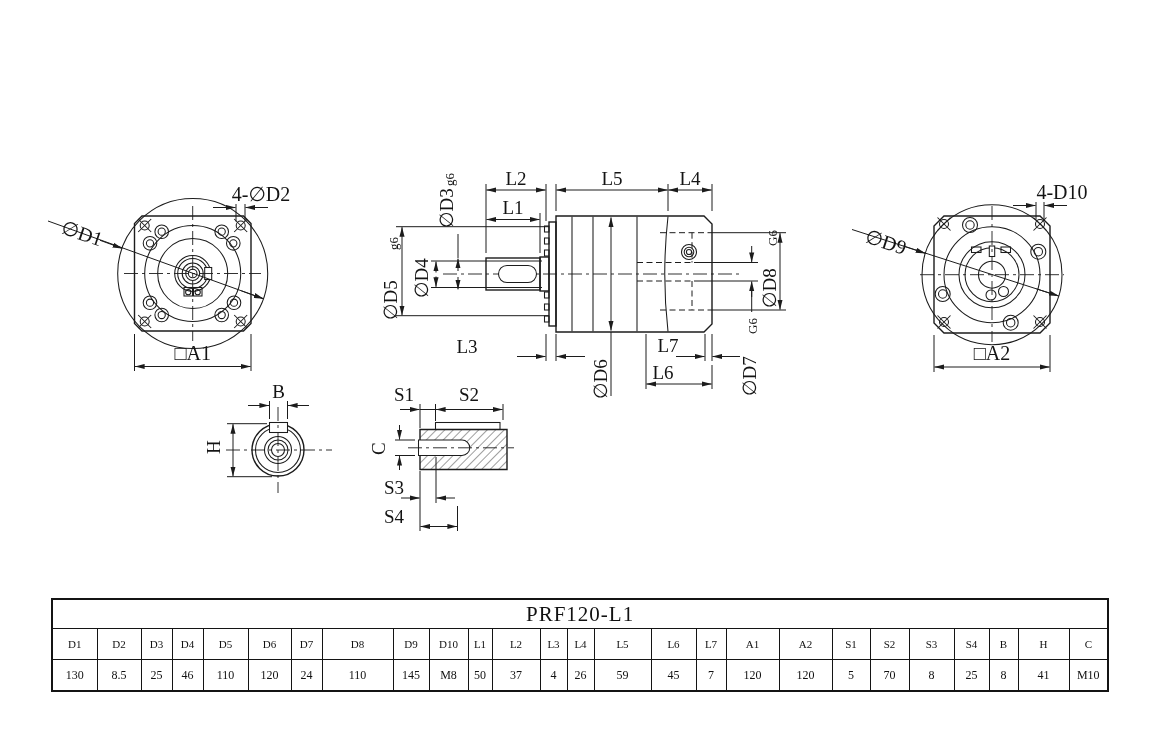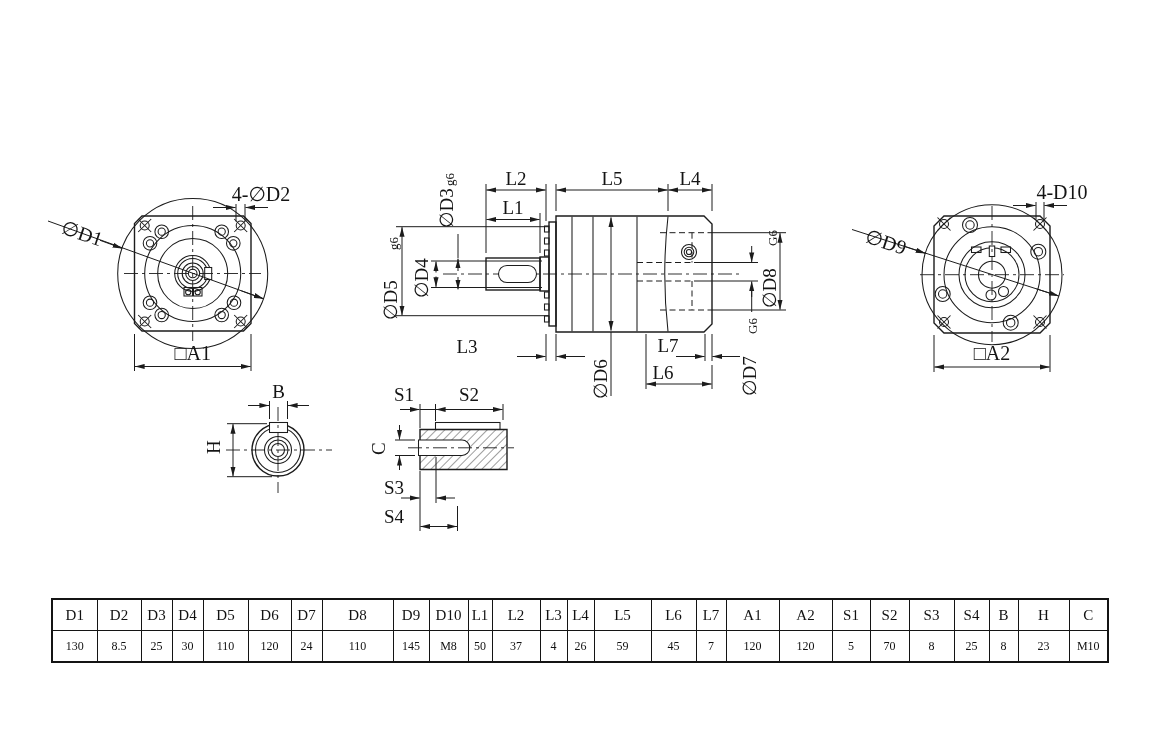--- a/index.html
+++ b/index.html
@@ -14,21 +14,21 @@
   .dim{fill:none;stroke:#1c1c1c;stroke-width:1;}
   .cl{fill:none;stroke:#1c1c1c;stroke-width:0.9;stroke-dasharray:14 4 3 4;}
   .hid{fill:none;stroke:#1c1c1c;stroke-width:1;stroke-dasharray:6 3.5;}
   .wfill{fill:#ffffff;}
   
   .tbl-wrap{position:absolute;left:51px;top:598px;width:1056px;}
   table.spec{border-collapse:collapse;table-layout:fixed;width:1056px;border:2px solid #141414;}
   table.spec td{border:1px solid #141414;text-align:center;vertical-align:middle;
                 font-family:"Liberation Serif",serif;color:#111;padding:0;overflow:hidden;white-space:nowrap;}
   tr.t-title td{height:28px;font-size:21px;letter-spacing:1px;}
-  tr.t-head td{height:30px;font-size:15px;}
+  tr.t-head td{height:30px;font-size:11px;}
   tr.t-vals td{height:30px;font-size:12px;}
 </style>
 </head>
 <body>
 
 <div id="stage">
 
 <svg width="1162" height="585" viewBox="0 0 1162 585">
 <defs>
   <marker id="ar" viewBox="0 0 10 6" markerWidth="10" markerHeight="6" refX="9.6" refY="3" orient="auto-start-reverse" markerUnits="userSpaceOnUse">
@@ -376,20 +376,23 @@
           <col style="width:53px">
           <col style="width:38px">
     <col style="width:39px">
           <col style="width:45px">
           <col style="width:35px">
           <col style="width:29px">
     <col style="width:51px">
           <col style="width:39px">
   </colgroup>
   <tbody>
+          <tr class="t-title">
+    <td colspan="26">PRF120-L1</td>
+  </tr>
   <tr class="t-head">
     <td>D1</td>
     <td>D2</td>
     <td>D3</td>
     <td>D4</td>
     <td>D5</td>
     <td>D6</td>
     <td>D7</td>
     <td>D8</td>
     <td>D9</td>
@@ -408,41 +411,41 @@
     <td>S3</td>
     <td>S4</td>
     <td>B</td>
     <td>H</td>
     <td>C</td>
   </tr>
   <tr class="t-vals">
     <td>130</td>
     <td>8.5</td>
     <td>25</td>
-    <td>30</td>
+    <td>46</td>
     <td>110</td>
     <td>120</td>
     <td>24</td>
     <td>110</td>
     <td>145</td>
     <td>M8</td>
     <td>50</td>
     <td>37</td>
     <td>4</td>
     <td>26</td>
     <td>59</td>
     <td>45</td>
     <td>7</td>
     <td>120</td>
     <td>120</td>
     <td>5</td>
     <td>70</td>
     <td>8</td>
     <td>25</td>
     <td>8</td>
-    <td>23</td>
+    <td>41</td>
     <td>M10</td>
   </tr>
 </tbody>
       </table>
 </div>
 
 </div>
 
 </body></html>

